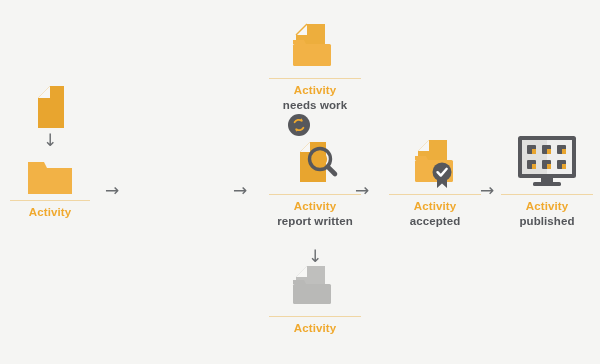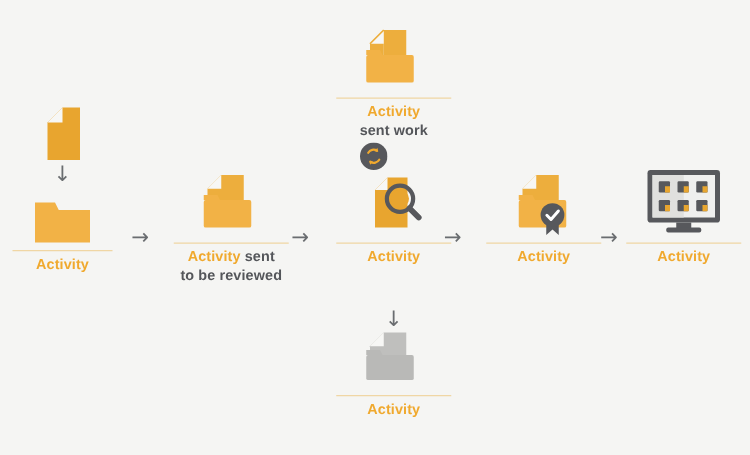--- a/index.html
+++ b/index.html
@@ -90,21 +90,21 @@
         <path d="M9 17 L20 6 L20 17 Z" fill="#f7f7f5"></path>
         <path d="M9 17 L20 6" stroke="#edae3d" stroke-width="1.4" fill="none"></path>
 
         <rect x="6" y="26" width="38" height="22" rx="1.5" fill="#f2b246"></rect>
         <path d="M6 26 L6 22 L17 22 L19 26 Z" fill="#f2b246"></path>
       </svg>
     </div>
     <div class="rule" style="width:92px;"></div>
     <div class="caption">
       <div><span class="hl">Activity</span><span class="plain"></span></div>
-      <div class="sub">sent work</div>
+      <div class="sub">needs work</div>
     </div>
   </div>
 
   <div class="refresh-badge" style="left:288px; top:114px;">
     <svg width="22" height="22" viewBox="0 0 22 22">
       <circle cx="11" cy="11" r="11" fill="#57585c"></circle>
       <g fill="none" stroke="#f0a92e" stroke-width="1.8" stroke-linecap="round">
         <path d="M6.6 8.2 A5 5 0 0 1 13.6 6.6"></path>
         <path d="M15.4 13.8 A5 5 0 0 1 8.4 15.4"></path>
       </g>
@@ -128,51 +128,37 @@
       </svg>
     </div>
     <div class="rule" style="width:80px;"></div>
     <div class="caption">
       <div><span class="hl">Activity</span><span class="plain"></span></div>
     </div>
   </div>
 
   <div class="arrow-h" style="left:105px; top:182px;">→</div>
 
-  <div class="node" style="left:128px; top:134px; width:114px;">
-    <div class="icon-wrap" style="height:56px;">
-      <svg width="56" height="56" viewBox="0 0 56 56">
-        <path d="M20 6 L38 6 L38 34 L9 34 L9 17 Z" fill="#edae3d"></path>
-        <path d="M9 17 L20 6 L20 17 Z" fill="#f7f7f5"></path>
-        <rect x="6" y="26" width="38" height="22" rx="1.5" fill="#f2b246"></rect>
-        <path d="M6 26 L6 22 L17 22 L19 26 Z" fill="#f2b246"></path>
-      </svg>
-    </div>
-    <div class="rule" style="width:92px;"></div>
-    <div class="caption">
-      <div><span class="hl">Activity</span><span class="plain"> sent</span></div>
-      <div class="sub">to be reviewed</div>
-    </div>
-  </div>
 
   <div class="arrow-h" style="left:233px; top:182px;">→</div>
 
   <div class="node" style="left:258px; top:134px; width:114px;">
     <div class="icon-wrap" style="height:56px;">
       <svg width="56" height="56" viewBox="0 0 56 56">
         <path d="M23 8 L39 8 L39 48 L13 48 L13 18 Z" fill="#e8a52f"></path>
         <path d="M13 18 L23 8 L23 18 Z" fill="#f7f7f5"></path>
         <circle cx="33" cy="25" r="10.5" fill="none" stroke="#57585c" stroke-width="3.4"></circle>
         <circle cx="33" cy="25" r="7.2" fill="#e8a52f"></circle>
         <path d="M40.6 32.6 L48 40" stroke="#57585c" stroke-width="4.6" stroke-linecap="round"></path>
       </svg>
     </div>
     <div class="rule" style="width:92px;"></div>
     <div class="caption">
       <div><span class="hl">Activity</span><span class="plain"></span></div>
+      <div class="sub">report written</div>
     </div>
   </div>
 
   <div class="arrow-h" style="left:355px; top:182px;">→</div>
 
   <div class="node" style="left:378px; top:134px; width:114px;">
     <div class="icon-wrap" style="height:56px;">
       <svg width="56" height="56" viewBox="0 0 56 56">
         <path d="M22 6 L40 6 L40 34 L11 34 L11 17 Z" fill="#edae3d"></path>
         <path d="M11 17 L22 6 L22 17 Z" fill="#f7f7f5"></path>
@@ -181,20 +167,21 @@
 
         <path d="M30 40 L30 54 L35 49.5 L40 54 L40 40 Z" fill="#57585c"></path>
 
         <circle cx="35" cy="38" r="9.5" fill="#57585c"></circle>
         <path d="M30.5 38.2 L33.8 41.6 L39.7 34.8" fill="none" stroke="#ffffff" stroke-width="2.4" stroke-linecap="round" stroke-linejoin="round"></path>
       </svg>
     </div>
     <div class="rule" style="width:92px;"></div>
     <div class="caption">
       <div><span class="hl">Activity</span><span class="plain"></span></div>
+      <div class="sub">accepted</div>
     </div>
   </div>
 
   <div class="arrow-h" style="left:480px; top:182px;">→</div>
 
   <div class="node" style="left:494px; top:134px; width:106px;">
     <div class="icon-wrap" style="height:56px;">
       <svg width="72" height="56" viewBox="0 0 72 56">
         <rect x="7" y="2" width="58" height="42" rx="2.5" fill="#57585c"></rect>
         <rect x="11" y="6" width="50" height="34" fill="#efefee"></rect>
@@ -215,20 +202,21 @@
           <rect x="36" y="30" width="4" height="5"></rect>
           <rect x="51" y="30" width="4" height="5"></rect>
         </g>
         <rect x="30" y="44" width="12" height="5" fill="#57585c"></rect>
         <rect x="22" y="48" width="28" height="4" rx="1.6" fill="#57585c"></rect>
       </svg>
     </div>
     <div class="rule" style="width:92px;"></div>
     <div class="caption">
       <div><span class="hl">Activity</span><span class="plain"></span></div>
+      <div class="sub">published</div>
     </div>
   </div>
 
   <div class="arrow-v" style="left:258px; width:114px; top:248px; text-align:center;">↓</div>
 
   <div class="node" style="left:258px; top:262px; width:114px;">
     <div class="icon-wrap" style="height:50px;">
       <svg width="56" height="50" viewBox="0 0 56 50">
         <path d="M20 4 L38 4 L38 30 L9 30 L9 15 Z" fill="#bfbfbd"></path>
         <path d="M9 15 L20 4 L20 15 Z" fill="#f7f7f5"></path>

